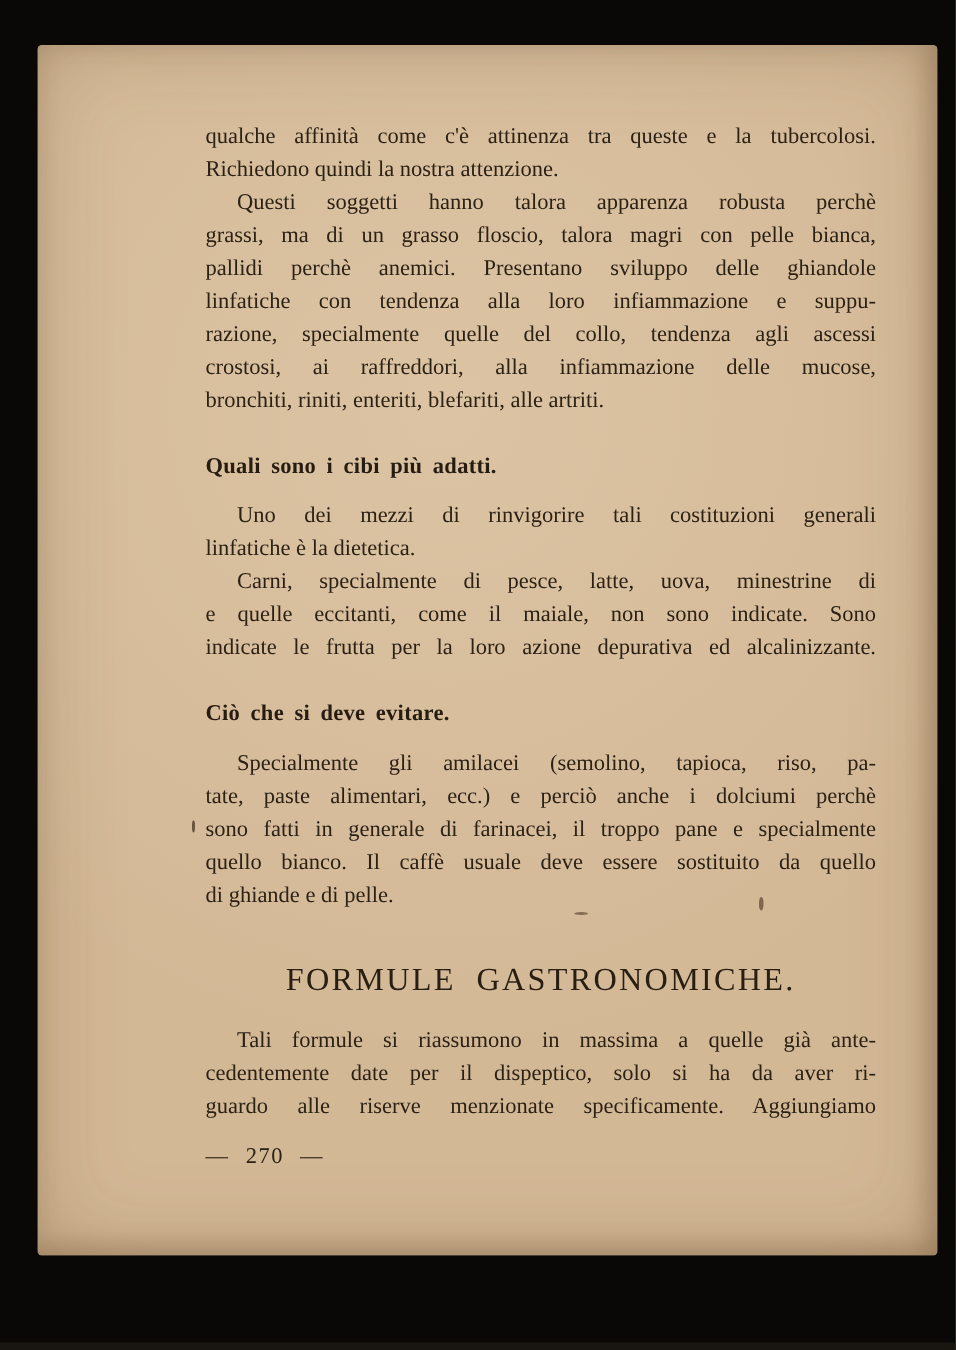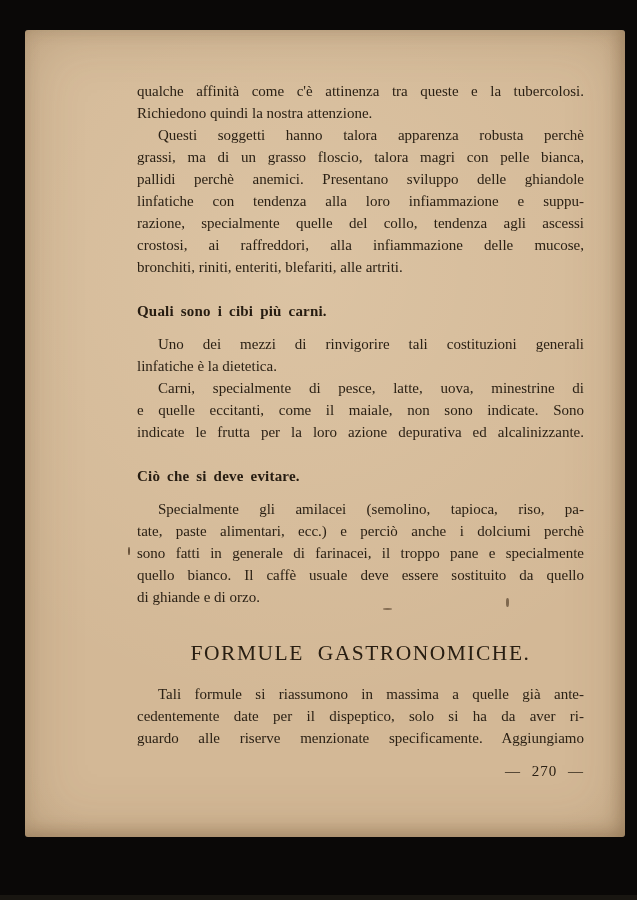--- a/index.html
+++ b/index.html
@@ -49,21 +49,21 @@
   .section-heading {
     text-align: center;
     font-size: 21.5px;
     line-height: 28px;
     letter-spacing: 1.5px;
     word-spacing: 7px;
     margin: 31px 0 16px 0;
     color: #281e12;
   }
   .page-number {
-    text-align: right;
+    text-align: left;
     margin-top: 11px;
     letter-spacing: 1px;
     word-spacing: 6px;
     color: #2b2115;
   }
   .speck {
     position: absolute;
     background: #443category-321c;
     background: #44301c;
     border-radius: 45%;
@@ -93,37 +93,37 @@
           </div>
           <div class="paragraph">
             <div class="line indent">Questi soggetti hanno talora apparenza robusta perchè</div>
             <div class="line">grassi, ma di un grasso floscio, talora magri con pelle bianca,</div>
             <div class="line">pallidi perchè anemici. Presentano sviluppo delle ghiandole</div>
             <div class="line">linfatiche con tendenza alla loro infiammazione e suppu-</div>
             <div class="line">razione, specialmente quelle del collo, tendenza agli ascessi</div>
             <div class="line">crostosi, ai raffreddori, alla infiammazione delle mucose,</div>
             <div class="line last">bronchiti, riniti, enteriti, blefariti, alle artriti.</div>
           </div>
-          <div class="subheading">Quali sono i cibi più carni.</div>
+          <div class="subheading">Quali sono i cibi più adatti.</div>
           <div class="paragraph">
             <div class="line indent">Uno dei mezzi di rinvigorire tali costituzioni generali</div>
             <div class="line last">linfatiche è la dietetica.</div>
           </div>
           <div class="paragraph">
             <div class="line indent">Carni, specialmente di pesce, latte, uova, minestrine di</div>
             <div class="line">e quelle eccitanti, come il maiale, non sono indicate. Sono</div>
             <div class="line justify-last">indicate le frutta per la loro azione depurativa ed alcalinizzante.</div>
           </div>
           <div class="subheading">Ciò che si deve evitare.</div>
           <div class="paragraph">
             <div class="line indent">Specialmente gli amilacei (semolino, tapioca, riso, pa-</div>
             <div class="line">tate, paste alimentari, ecc.) e perciò anche i dolciumi perchè</div>
             <div class="line">sono fatti in generale di farinacei, il troppo pane e specialmente</div>
             <div class="line">quello bianco. Il caffè usuale deve essere sostituito da quello</div>
-            <div class="line last">di ghiande e di orzo.</div>
+            <div class="line last">di ghiande e di pelle.</div>
           </div>
           <div class="section-heading">FORMULE GASTRONOMICHE.</div>
           <div class="paragraph">
             <div class="line indent">Tali formule si riassumono in massima a quelle già ante-</div>
             <div class="line">cedentemente date per il dispeptico, solo si ha da aver ri-</div>
             <div class="line justify-last">guardo alle riserve menzionate specificamente. Aggiungiamo</div>
           </div>
         </div>
       <div class="page-number">— 270 —</div>
     </div>

